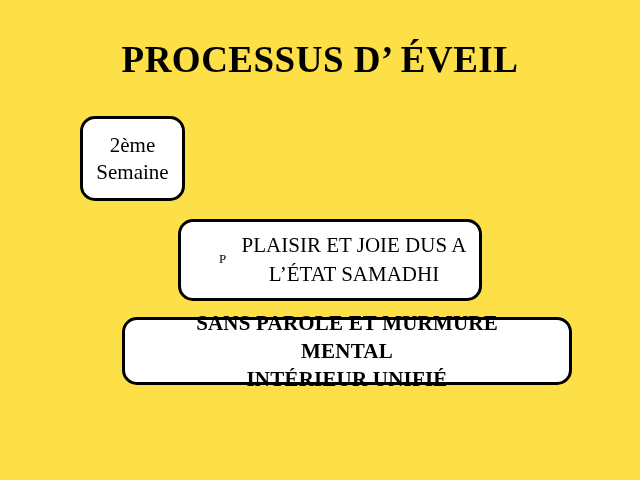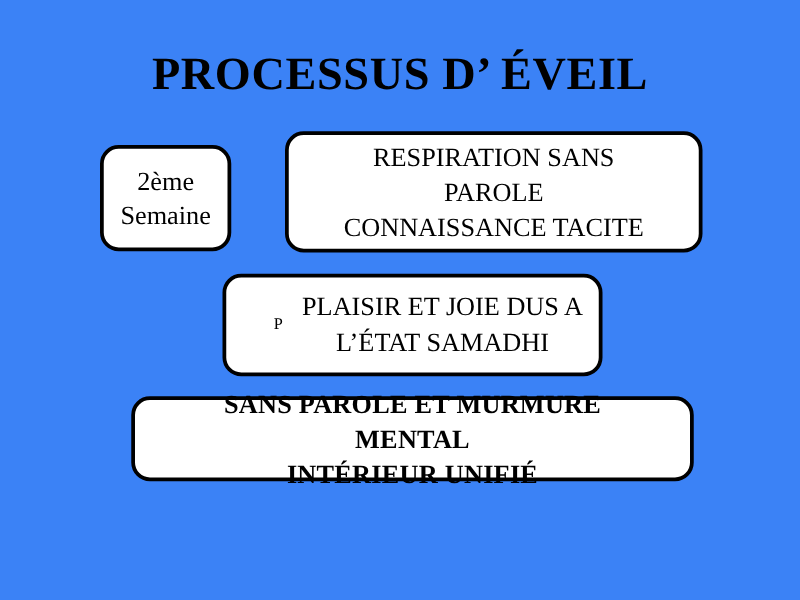--- a/index.html
+++ b/index.html
@@ -5,21 +5,21 @@
 <style>
   html, body {
     margin: 0;
     padding: 0;
     background: #ffffff;
   }
   #slide {
     position: relative;
     width: 640px;
     height: 480px;
-    background: #3b82f6;
+    background: #fde047;
     overflow: hidden;
     font-family: "Liberation Serif", "DejaVu Serif", serif;
     color: #000000;
     -webkit-font-smoothing: antialiased;
   }
 
   
   .slide-title {
     position: absolute;
     left: 0;
@@ -100,21 +100,21 @@
     top: 30px;
     font-size: 13px;
     line-height: 13px;
     font-weight: normal;
     color: #000000;
     pointer-events: none;
   }
 
   
   #box-sans-parole {
-    left: 105px;
+    left: 122px;
     top: 317px;
     width: 450px;
     height: 68px;
   }
   #box-sans-parole .box-text {
     font-size: 21px;
     line-height: 28px;
     font-weight: bold;
     letter-spacing: 0.2px;
   }
@@ -124,25 +124,20 @@
 
 <div id="slide">
 
   <div class="slide-title">PROCESSUS D’ ÉVEIL</div>
 
   <div class="box" id="box-week">
     <span class="box-text">2ème
 Semaine</span>
   </div>
 
-  <div class="box" id="box-respiration">
-    <span class="box-text">RESPIRATION SANS
-PAROLE
-CONNAISSANCE TACITE</span>
-  </div>
 
   <div class="box" id="box-plaisir">
     <span class="box-text">PLAISIR ET JOIE DUS A
 L’ÉTAT  SAMADHI</span>
     <span id="stray-p">P</span>
   </div>
 
   <div class="box" id="box-sans-parole">
     <span class="box-text">SANS PAROLE ET MURMURE
 MENTAL

